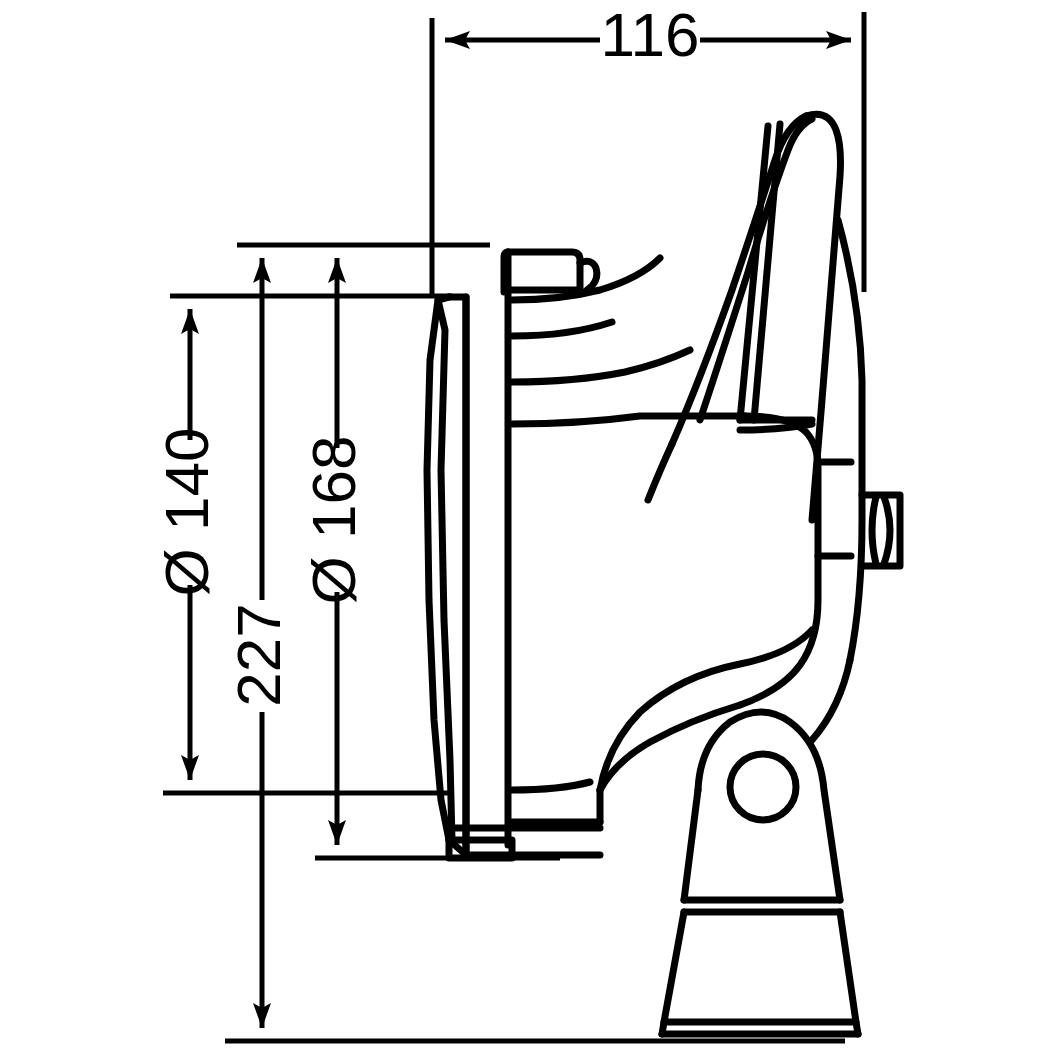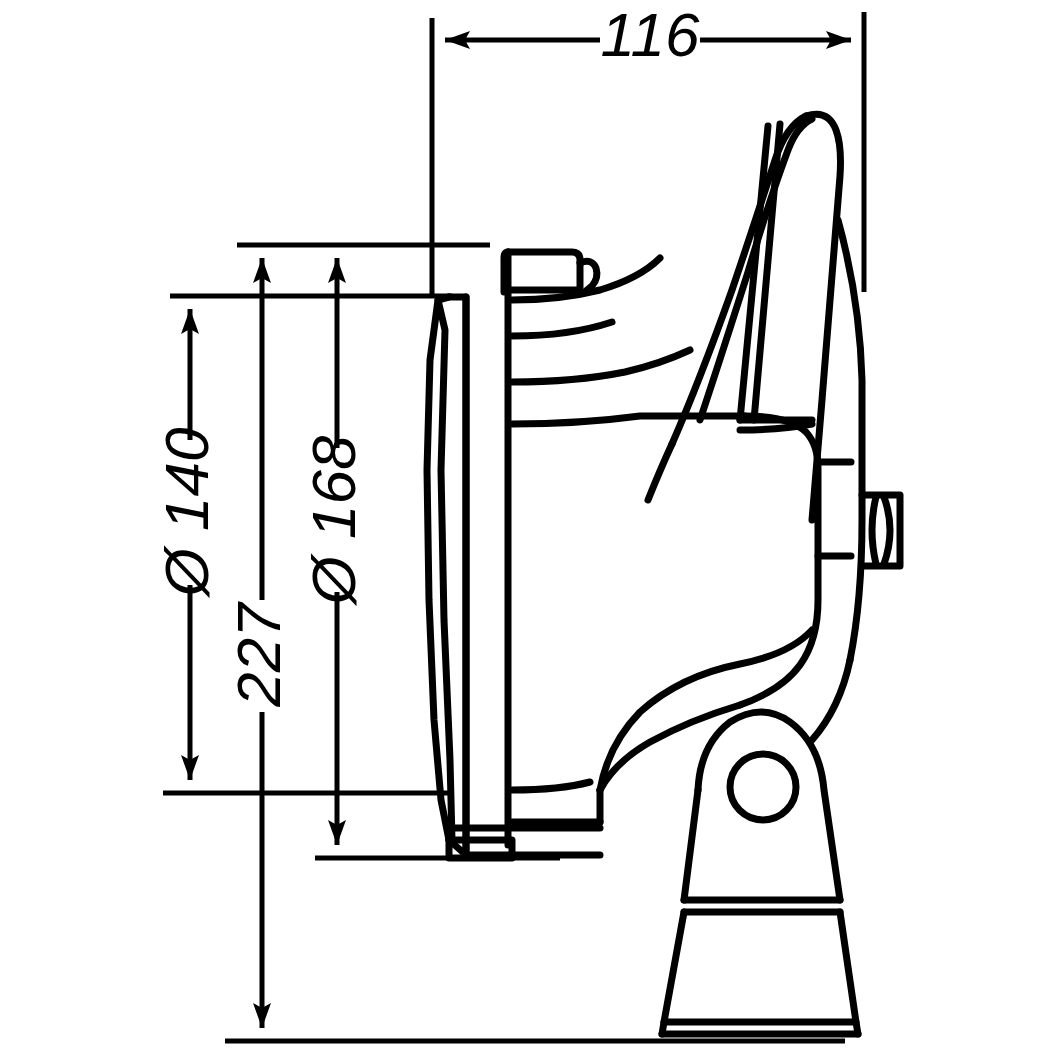--- a/index.html
+++ b/index.html
@@ -10,21 +10,20 @@
   }
   body {
     font-family: "Liberation Sans", sans-serif;
   }
   #drawing-root {
     position: relative;
     width: 1055px;
     height: 1055px;
     background: #ffffff;
     overflow: hidden;
-    font-style: italic;
   }
   #drawing-svg {
     display: block;
     width: 1055px;
     height: 1055px;
   }
   .dim-text {
     font-family: "Liberation Sans", sans-serif;
     font-weight: 400;
     fill: #000000;

